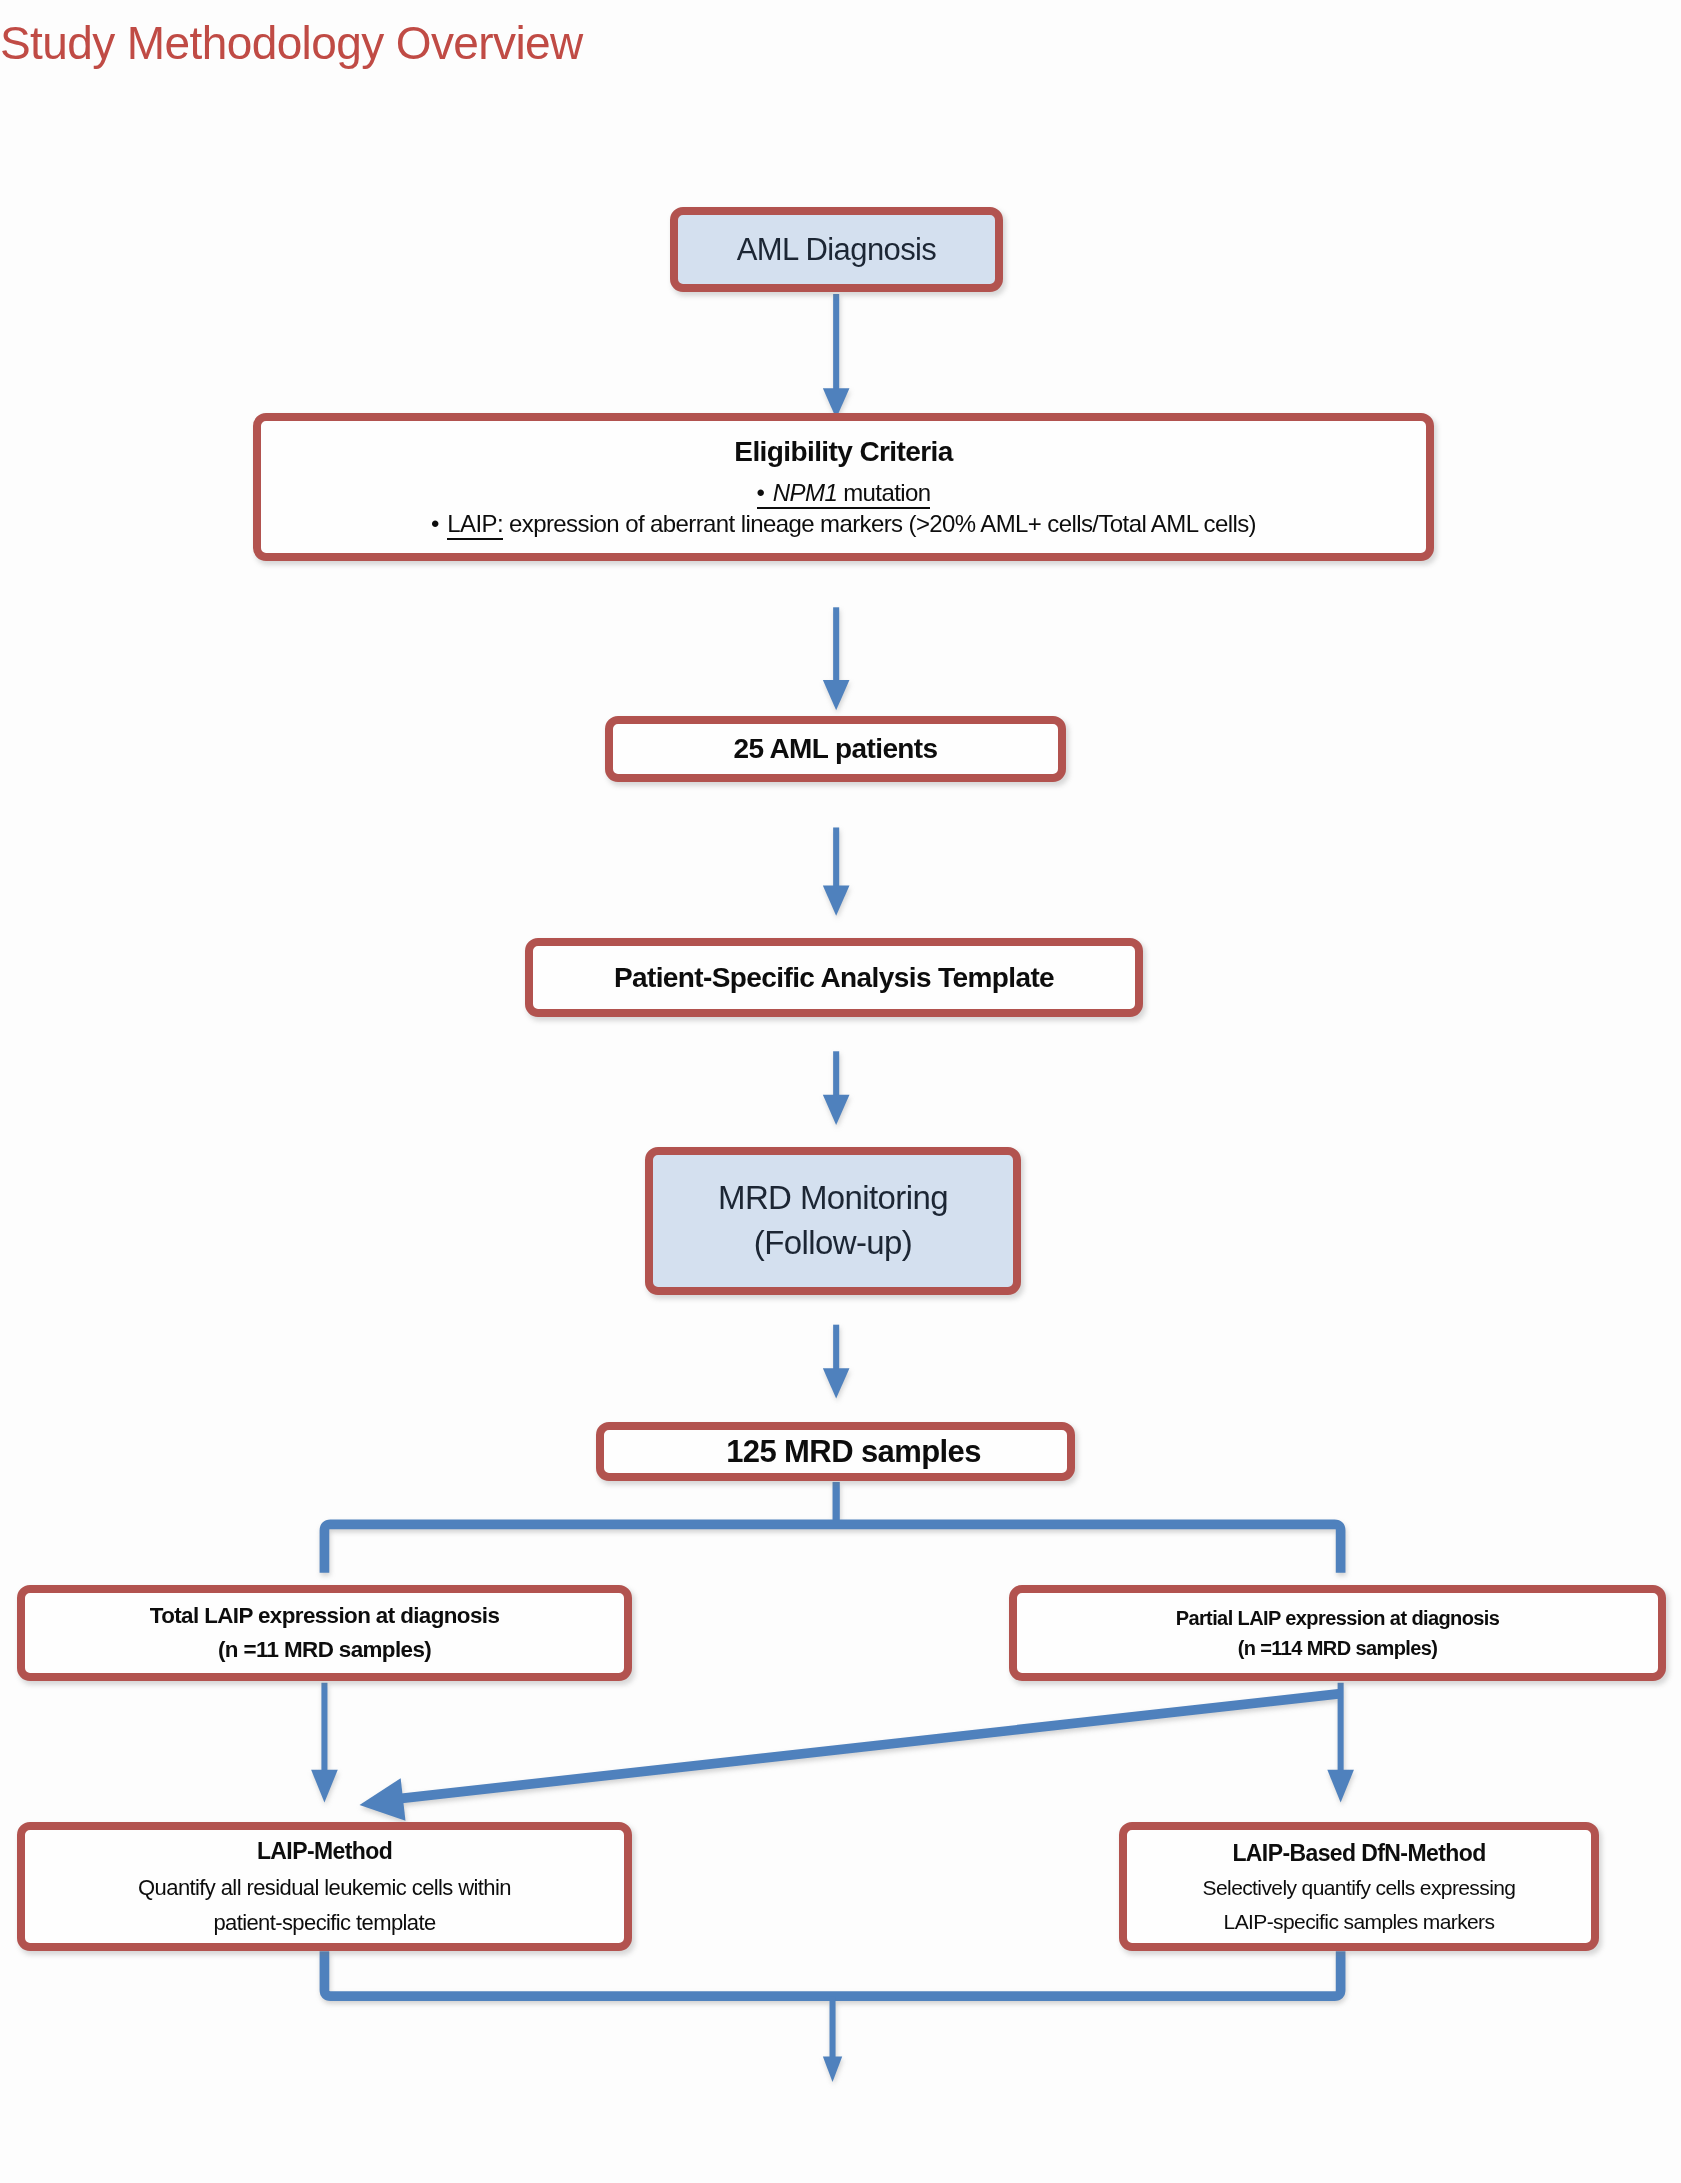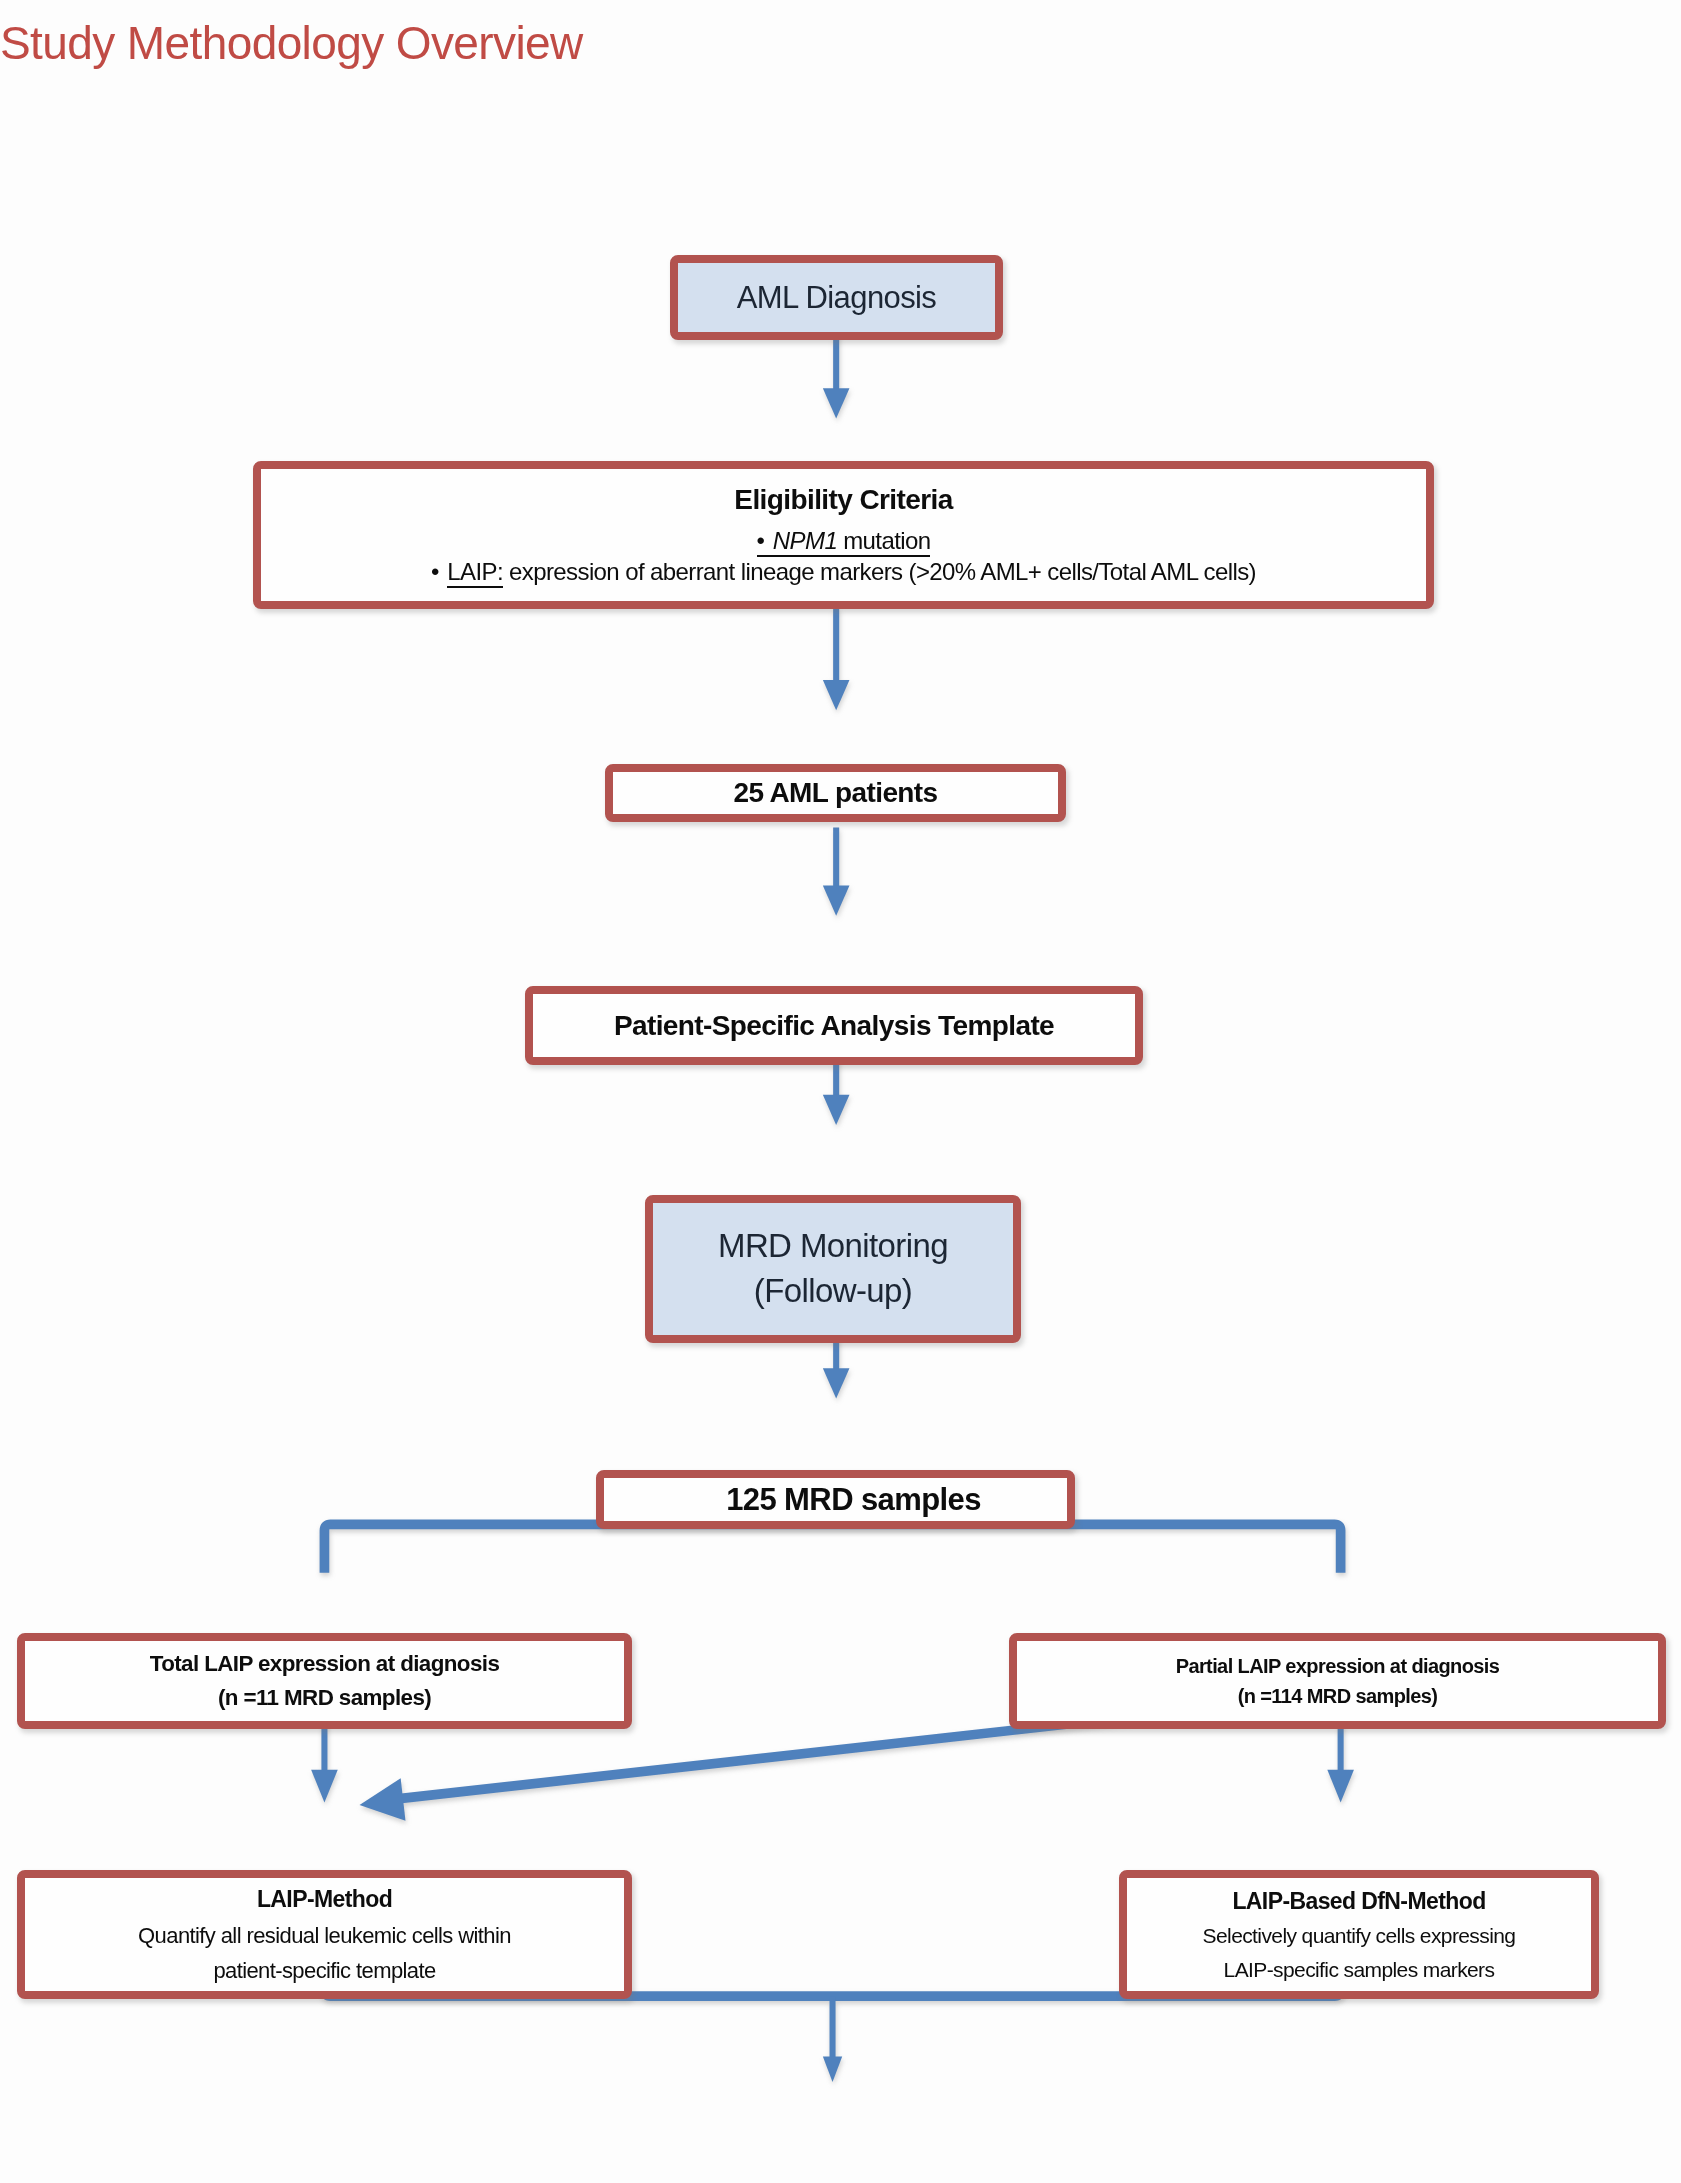--- a/index.html
+++ b/index.html
@@ -15,40 +15,39 @@
     position:absolute;top:15.7px;left:0;width:100%;
     text-align:left;
     font-size:46px;font-weight:400;
     color:var(--title-red);
     letter-spacing:-0.6px;
   }
 
   .node{
     position:absolute;box-sizing:border-box;
     border:8.5px solid var(--border-red);
-    border-radius:8px;
+    border-radius:13px;
     background:#fefefe;
     display:flex;flex-direction:column;
     align-items:center;justify-content:center;
     text-align:center;
     box-shadow:2.4px 3.6px 5.4px rgba(120,120,120,.28);
     letter-spacing:-0.6px;
-    margin-top:48px;
   }
   .node.blue{background:var(--fill-blue);color:var(--text-dark);}
 
   .n-aml{left:670px;top:207px;width:333px;height:85px;font-size:31px;font-weight:400;}
   .n-elig{left:253px;top:413px;width:1181px;height:148px;justify-content:center;}
   .elig-heading{font-size:28px;font-weight:700;margin-bottom:7.3px;}
   .elig-line{font-size:24px;font-weight:400;margin-top:3.6px;}
   .u{border-bottom:2.4px solid #0d0d0d;padding-bottom:1.2px;}
   .gene{font-style:italic;}
   .bullet{margin-right:8.5px;}
 
-  .n-patients{left:605px;top:716px;width:461px;height:58px;font-size:28px;font-weight:700;}
+  .n-patients{left:605px;top:716px;width:461px;height:66px;font-size:28px;font-weight:700;}
   .n-template{left:525px;top:938px;width:618px;height:79px;font-size:28px;font-weight:700;}
   .n-mrd{left:645px;top:1147px;width:376px;height:148px;font-size:33px;font-weight:400;line-height:1.35;}
   .n-samples{left:596px;top:1422px;width:479px;height:59px;font-size:31px;font-weight:700;padding-left:36px;}
 
   .n-total{left:17px;top:1585px;width:615px;height:96px;font-size:22.4px;font-weight:700;line-height:1.5;}
   .n-partial{left:1009px;top:1585px;width:657px;height:96px;font-size:20px;font-weight:700;line-height:1.5;}
 
   .n-laipm{left:17px;top:1822px;width:615px;height:129px;font-size:22px;font-weight:400;line-height:1.6;}
   .n-dfn{left:1119px;top:1822px;width:480px;height:129px;font-size:21px;font-weight:400;line-height:1.6;}
   .method-heading{font-weight:700;font-size:23px;}

